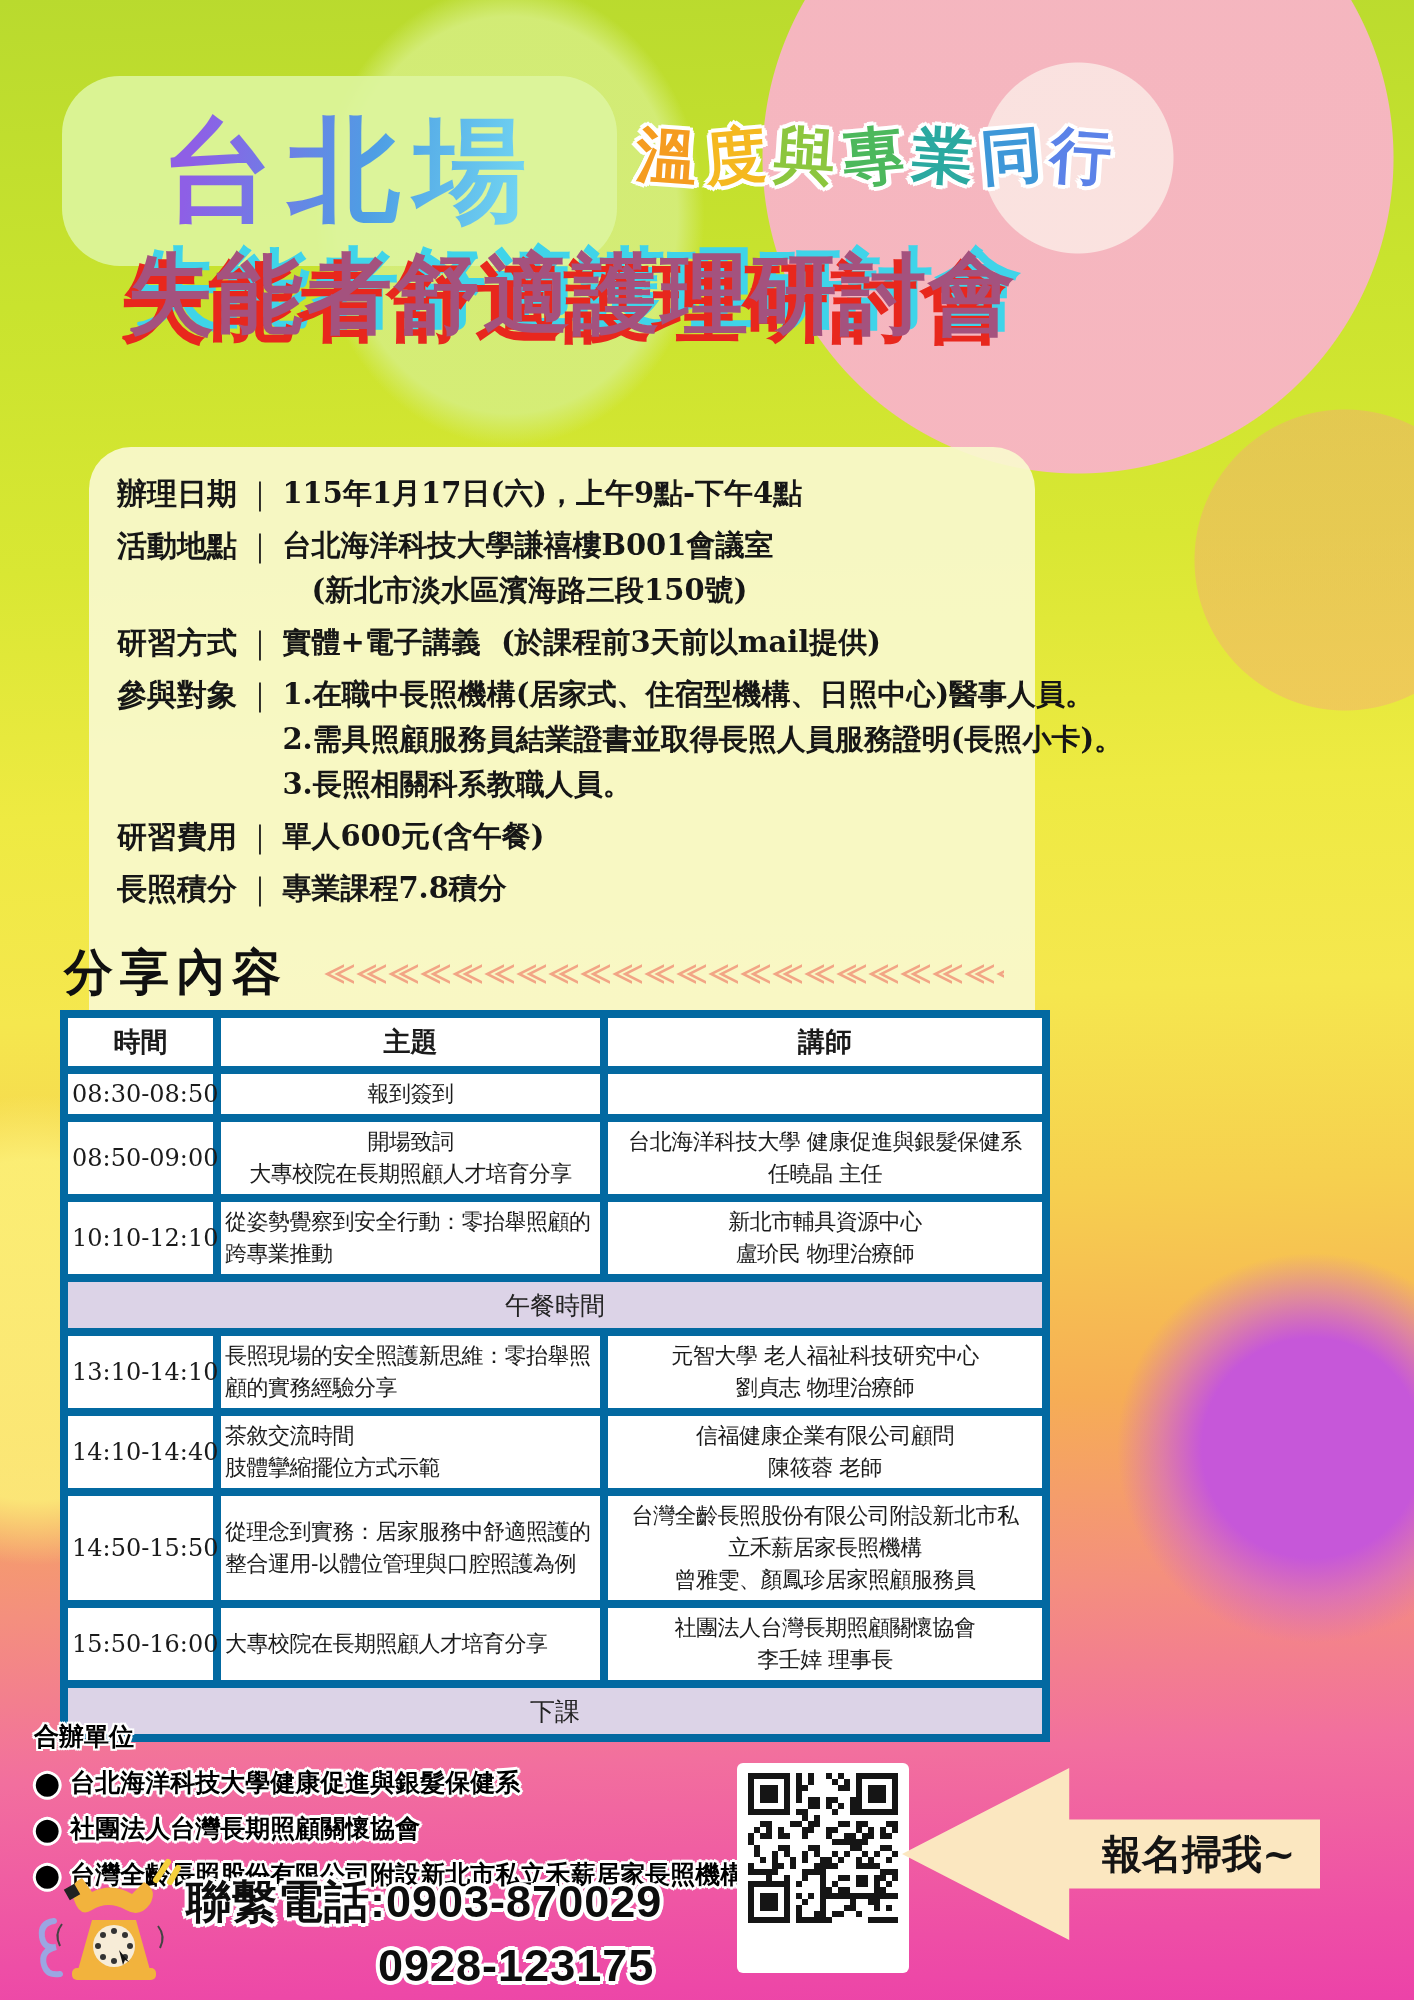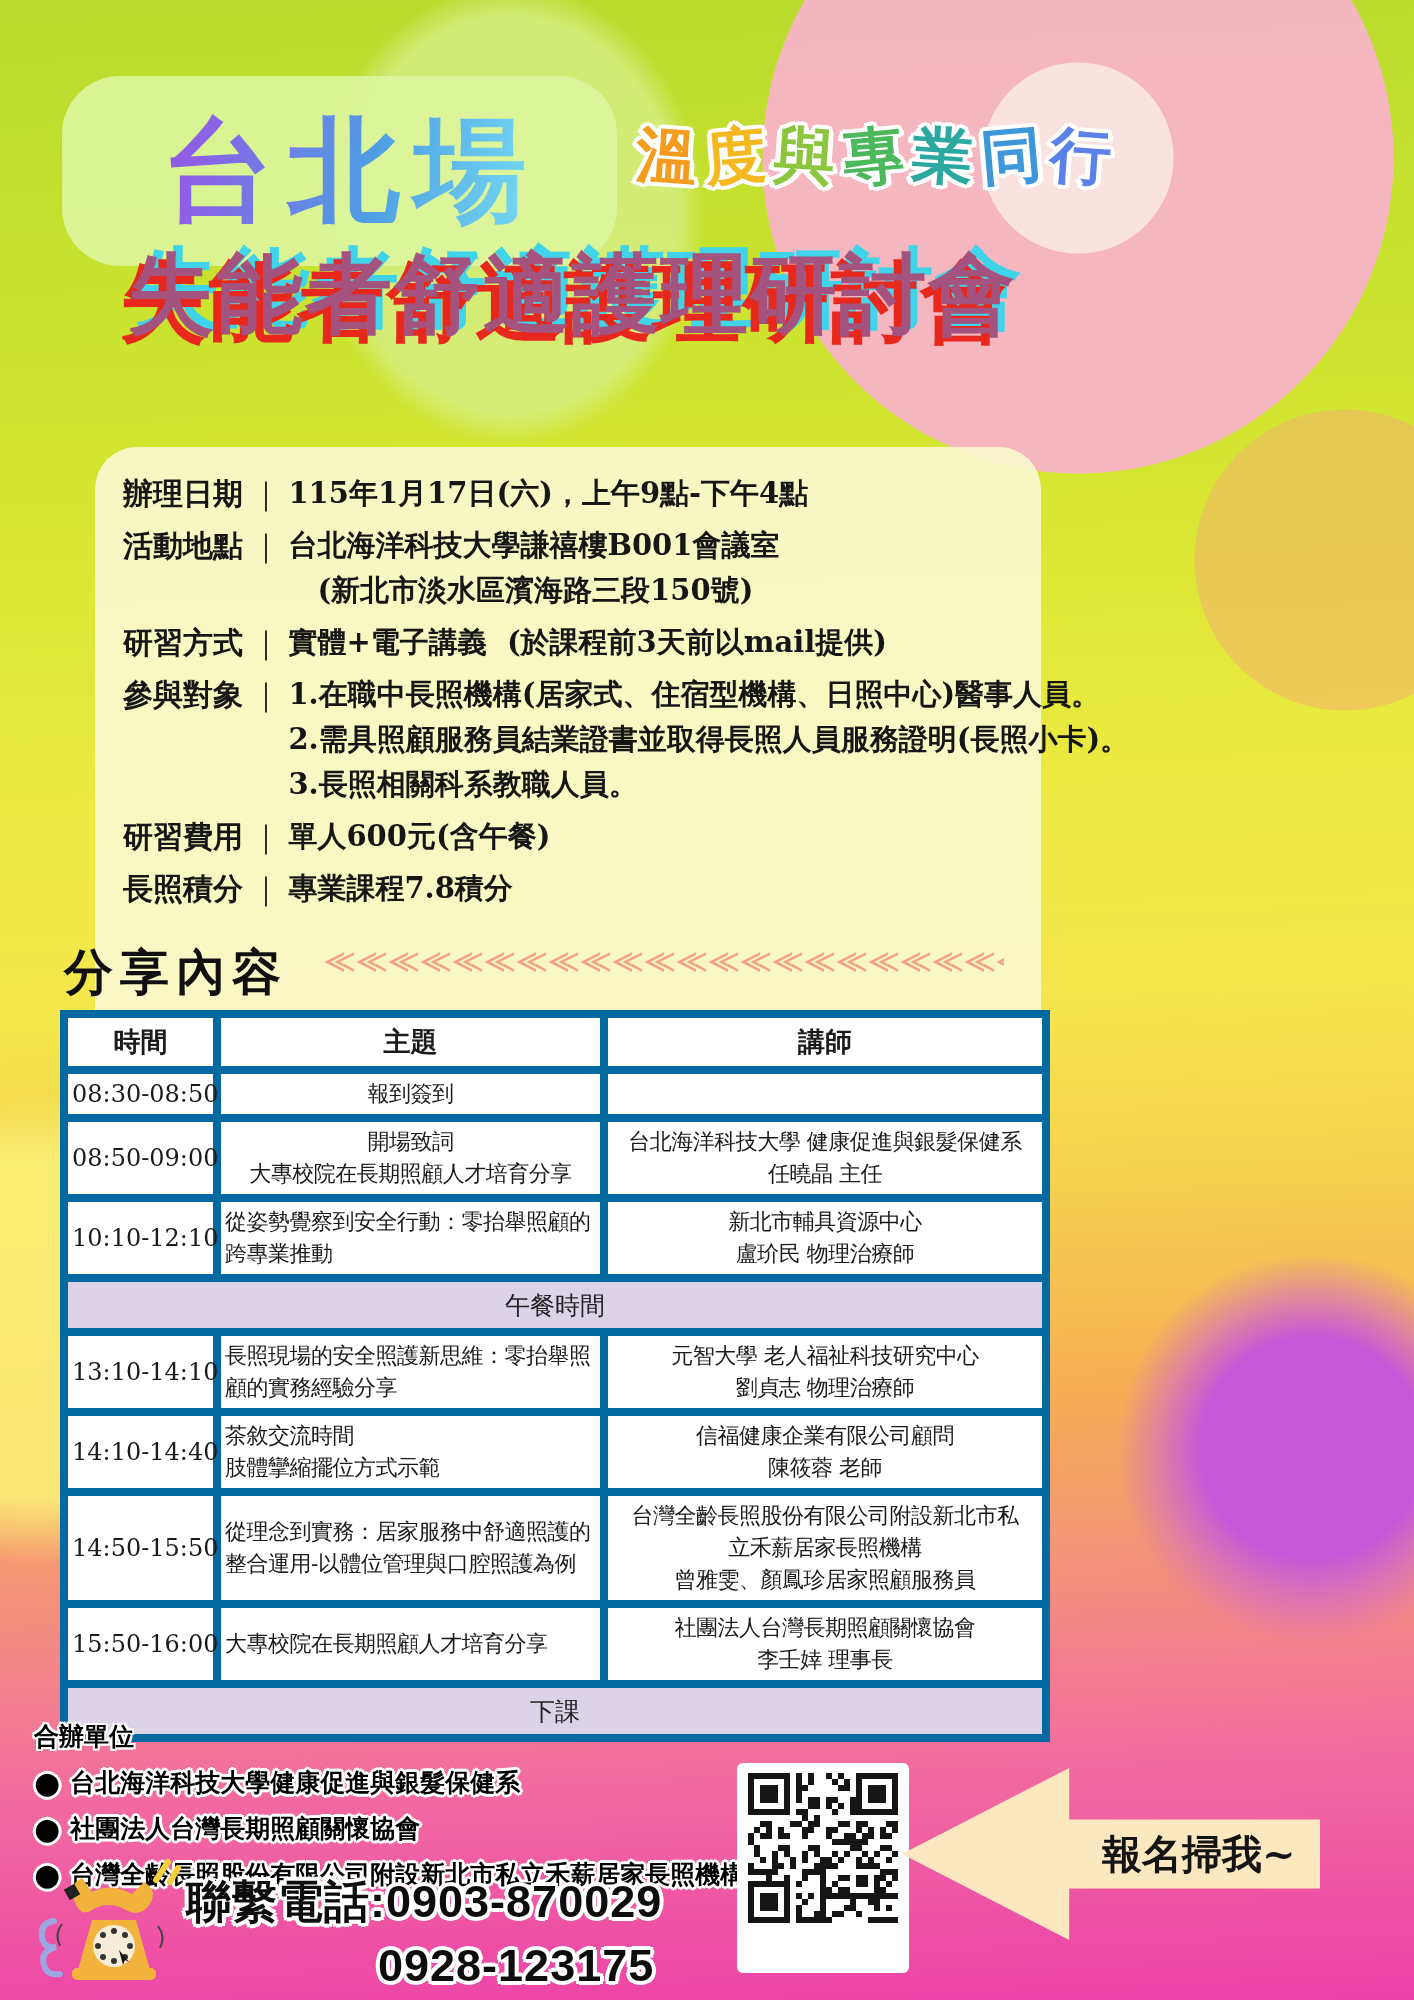--- a/index.html
+++ b/index.html
@@ -22,28 +22,28 @@
     -webkit-background-clip:text;background-clip:text;color:transparent;}
   
   .slogan{position:absolute;left:632px;top:116px;white-space:nowrap;}
   .slogan-ch{display:inline-block;font-weight:900;font-size:61px;margin:0 4px;
     text-shadow:0 4px 0 #fff,4px 0 0 #fff,-4px 0 0 #fff,0 -4px 0 #fff,3px 3px 0 #fff,-3px -3px 0 #fff,3px -3px 0 #fff,-3px 3px 0 #fff,5px 2px 0 #fff,-5px 2px 0 #fff;}
   
   .main-title{position:absolute;left:52px;top:236px;width:1040px;text-align:center;
     font-weight:900;font-size:87px;letter-spacing:2px;color:var(--title_fill);white-space:nowrap;
     text-shadow:-8px 8px 0 var(--title_shadow_red),7px -6px 0 var(--title_shadow_cyan);}
   
-  .info-box{position:absolute;left:95px;top:447px;width:946px;height:606px;box-sizing:border-box;
+  .info-box{position:absolute;left:89px;top:447px;width:946px;height:606px;box-sizing:border-box;
     background:var(--info_bg);border-radius:42px;padding:24px 26px 18px 28px;}
   .info-row{display:flex;align-items:flex-start;margin-bottom:7px;color:#161616;}
   .info-label{font-weight:700;font-size:30px;line-height:45px;white-space:nowrap;}
   .info-sep{font-size:30px;line-height:45px;margin:0 8px;}
   .info-line{font-weight:600;font-size:29px;line-height:45px;white-space:pre;}
   
-  .share-head{position:absolute;left:64px;top:940px;display:flex;gap:36px;width:1290px;}
+  .share-head{position:absolute;left:64px;top:940px;display:flex;align-items:center;gap:36px;width:1290px;}
   .share-title{font-weight:900;font-size:49px;letter-spacing:7px;color:#101010;}
   .vine{font-size:31px;letter-spacing:1px;color:var(--vine);white-space:nowrap;overflow:hidden;width:680px;font-weight:700;}
   
   .sched{position:absolute;left:60px;top:1010px;width:982px;border-collapse:collapse;background:#fff;
     color:#1b1b1b;table-layout:fixed;}
   .sched th,.sched td{border:8px solid #0369a1;padding:4px 4px;vertical-align:middle;}
   .sched th{font-weight:600;font-size:27px;text-align:center;height:40px;}
   .t-time{font-size:24px;text-align:left;vertical-align:top;padding-top:8px;white-space:nowrap;}
   .t-topic div,.t-speaker div{font-size:22px;line-height:32px;letter-spacing:-0.5px;white-space:nowrap;}
   .t-topic{text-align:left;vertical-align:top;padding-top:7px;}

